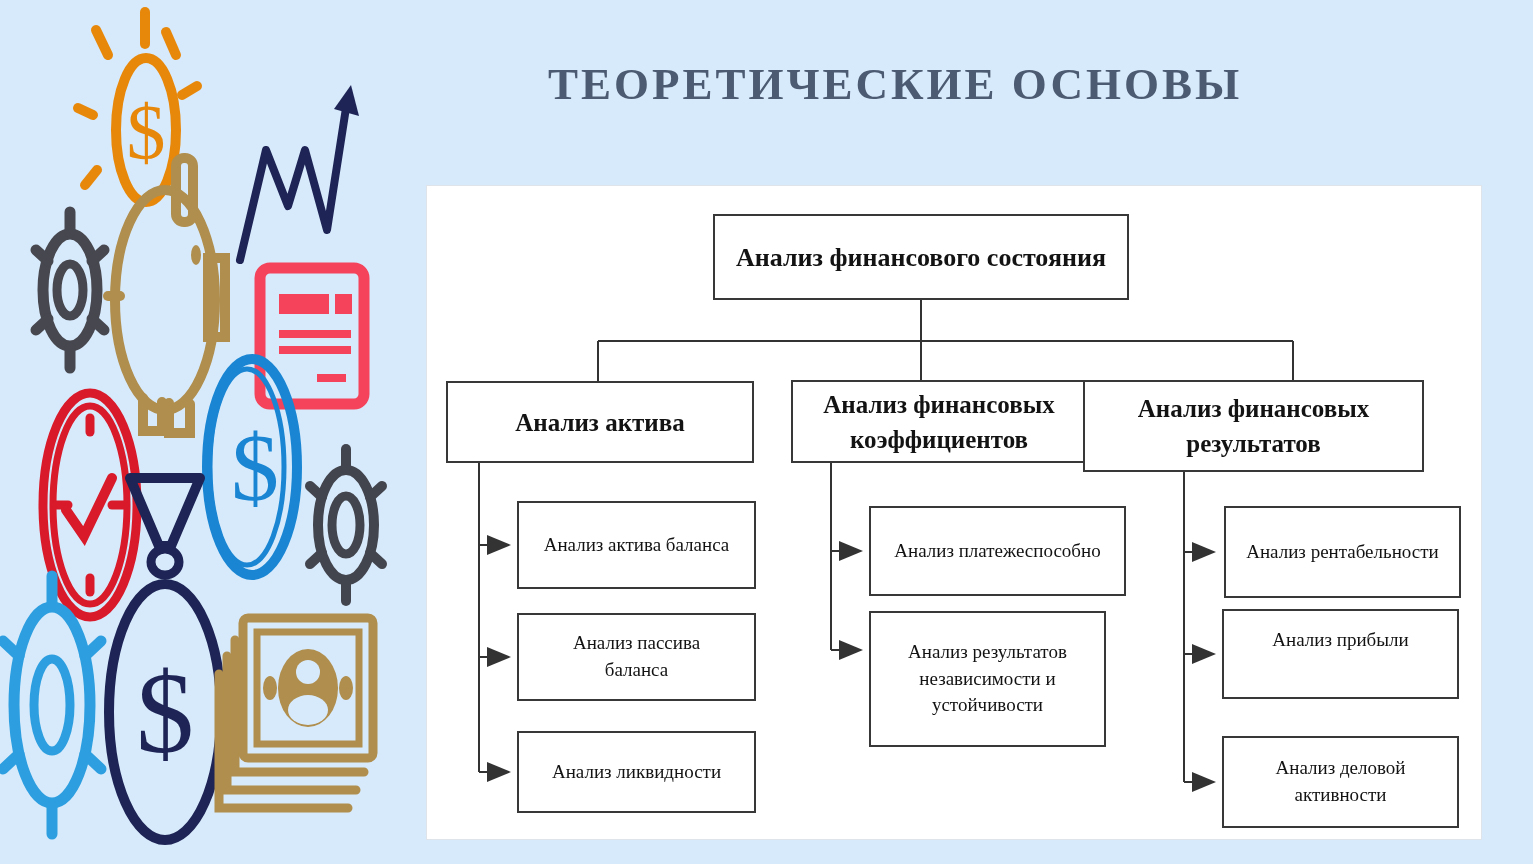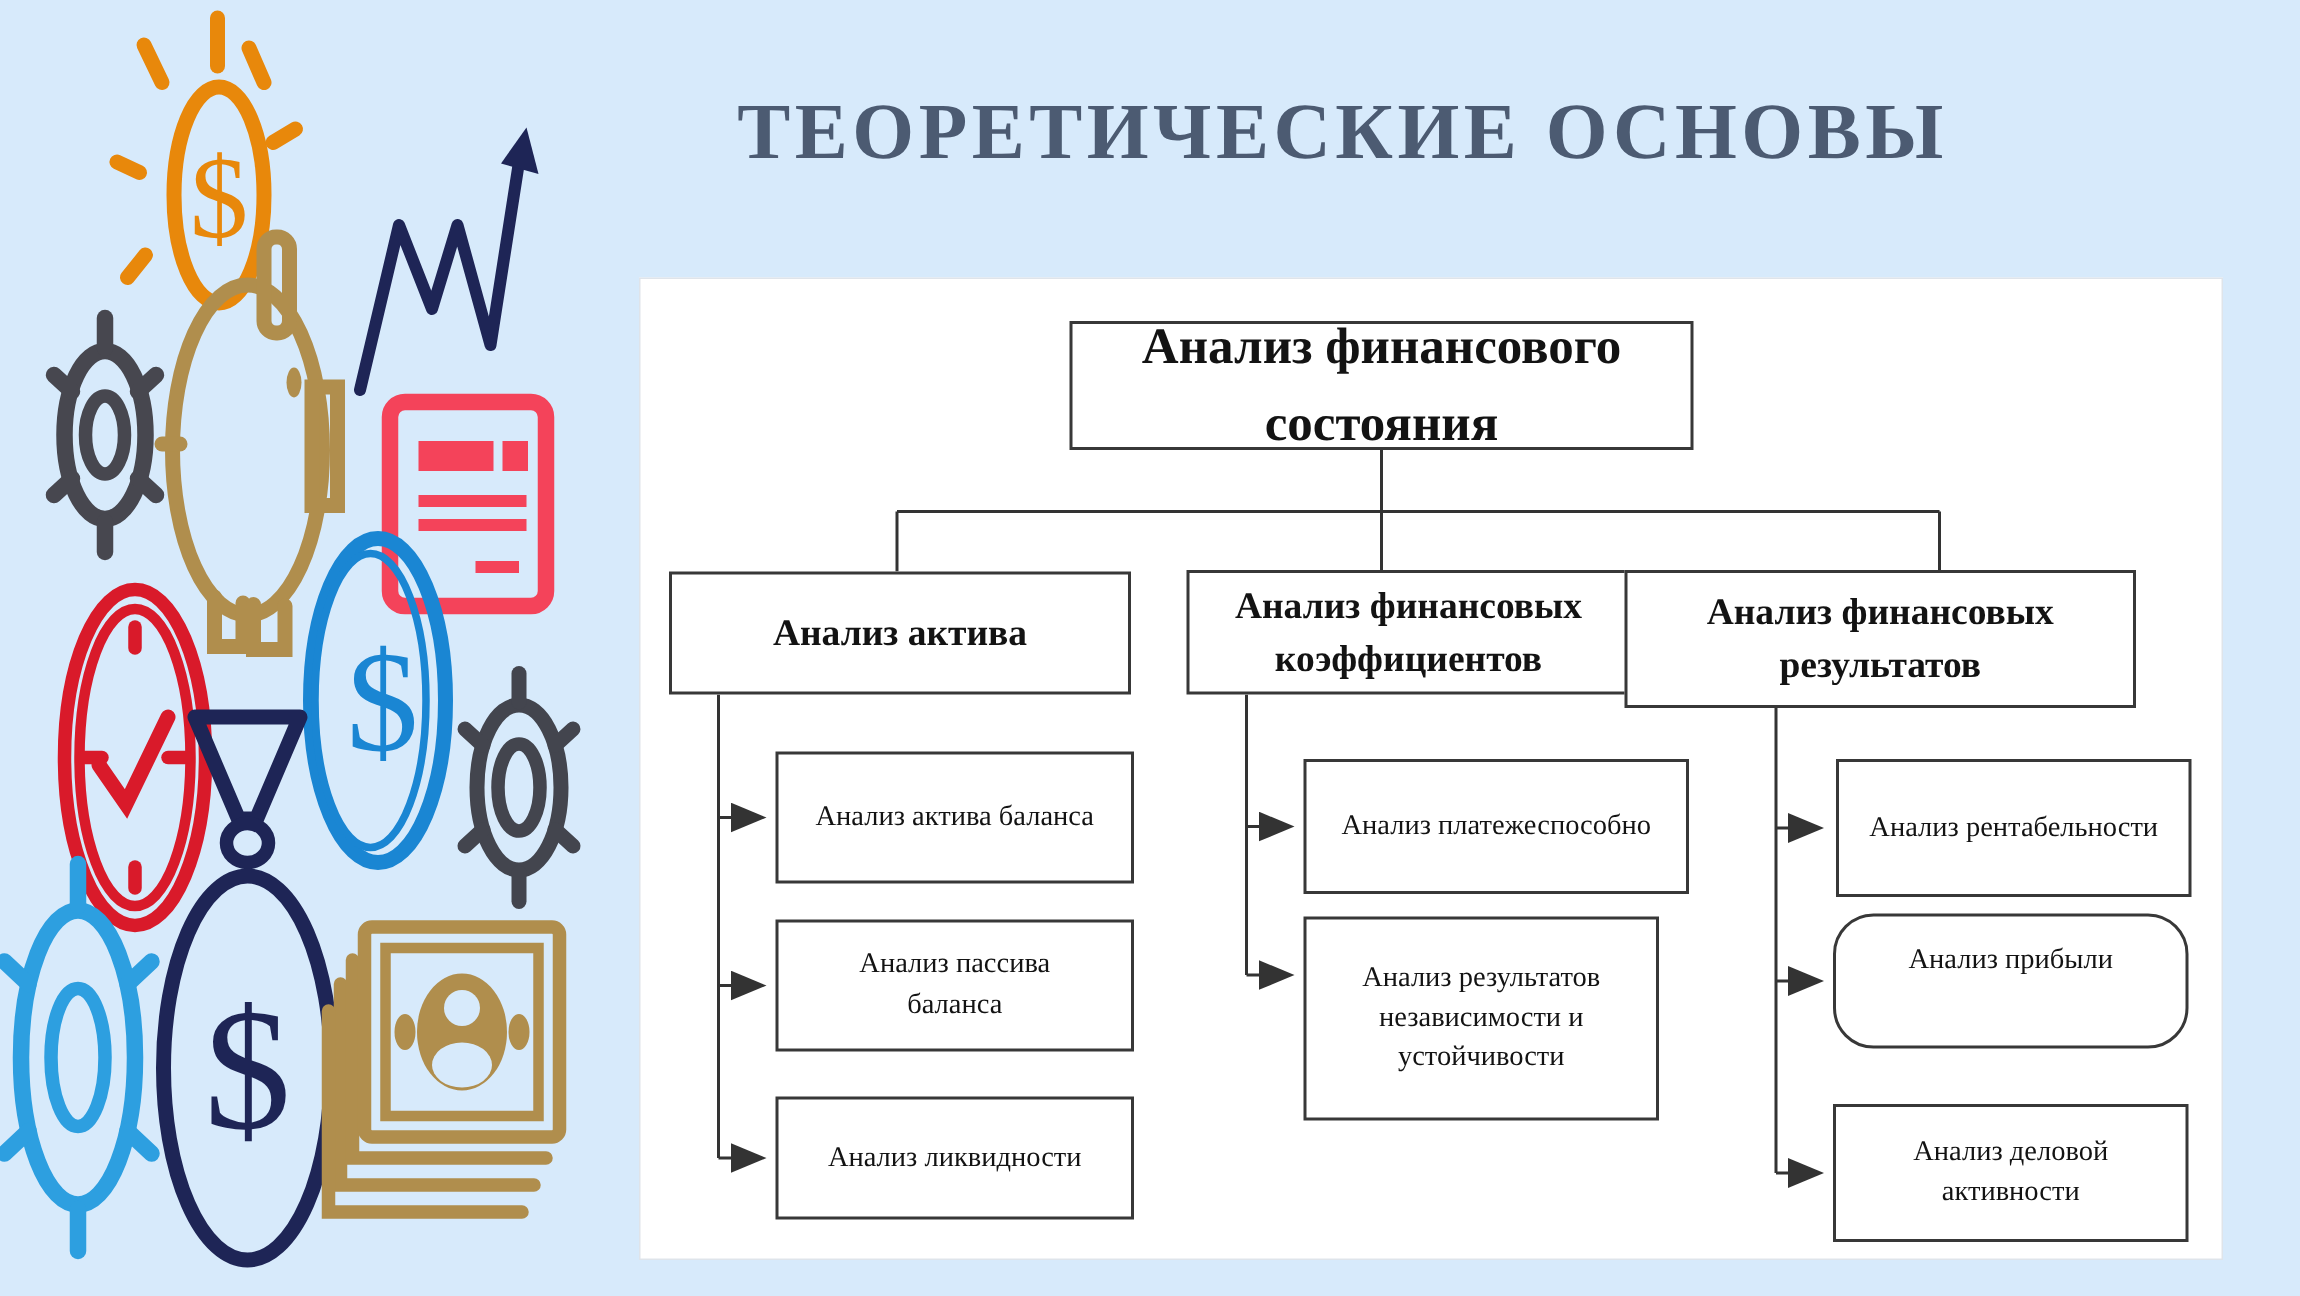--- a/index.html
+++ b/index.html
@@ -7,21 +7,21 @@
     width:1533px;height:864px;
     background:#d7eafb;
     position:relative;
     overflow:hidden;
     font-family:"Liberation Serif","DejaVu Serif",serif;
   }
   
   .slide-title{
     position:absolute;left:400px;top:58px;width:990px;
     text-align:center;
-    font-size:53px;font-weight:800;letter-spacing:3px;
+    font-size:45px;font-weight:800;letter-spacing:3px;
     color:#4c5b72;
     font-family:"Liberation Serif","DejaVu Serif",serif;
     white-space:nowrap;
   }
   
   .panel{
     position:absolute;left:426px;top:185px;width:1056px;height:655px;
     background:#ffffff;border:1px solid #dfe4ea;box-sizing:border-box;
   }
   .connectors{position:absolute;left:0;top:0;width:1056px;height:655px;}
@@ -30,24 +30,24 @@
     position:absolute;
     background:#ffffff;
     border:2px solid #383838;
     box-sizing:border-box;
     display:flex;align-items:center;justify-content:center;
     text-align:center;
     color:#131313;
     padding:4px 20px;
     line-height:1.45;
   }
-  .lvl1{font-weight:bold;font-size:34px;line-height:1.5;}
+  .lvl1{font-weight:bold;font-size:26px;line-height:1.5;text-align:right;}
   .lvl2{font-weight:bold;font-size:25px;line-height:1.4;}
   .lvl3{font-size:19px;line-height:1.4;}
-  .align-top{align-items:flex-start;padding-top:16px;border-radius:27px;}
+  .align-top{align-items:flex-start;padding-top:16px;}
   
   .decor{position:absolute;left:0;top:0;}
 </style>
 </head>
 <body>
 
 <svg class="decor" width="430" height="864" viewBox="0 0 430 864">
 
   <g stroke="#e8880b" stroke-width="10" fill="none" stroke-linecap="round">
     <ellipse cx="146" cy="130" rx="30" ry="72"></ellipse>

